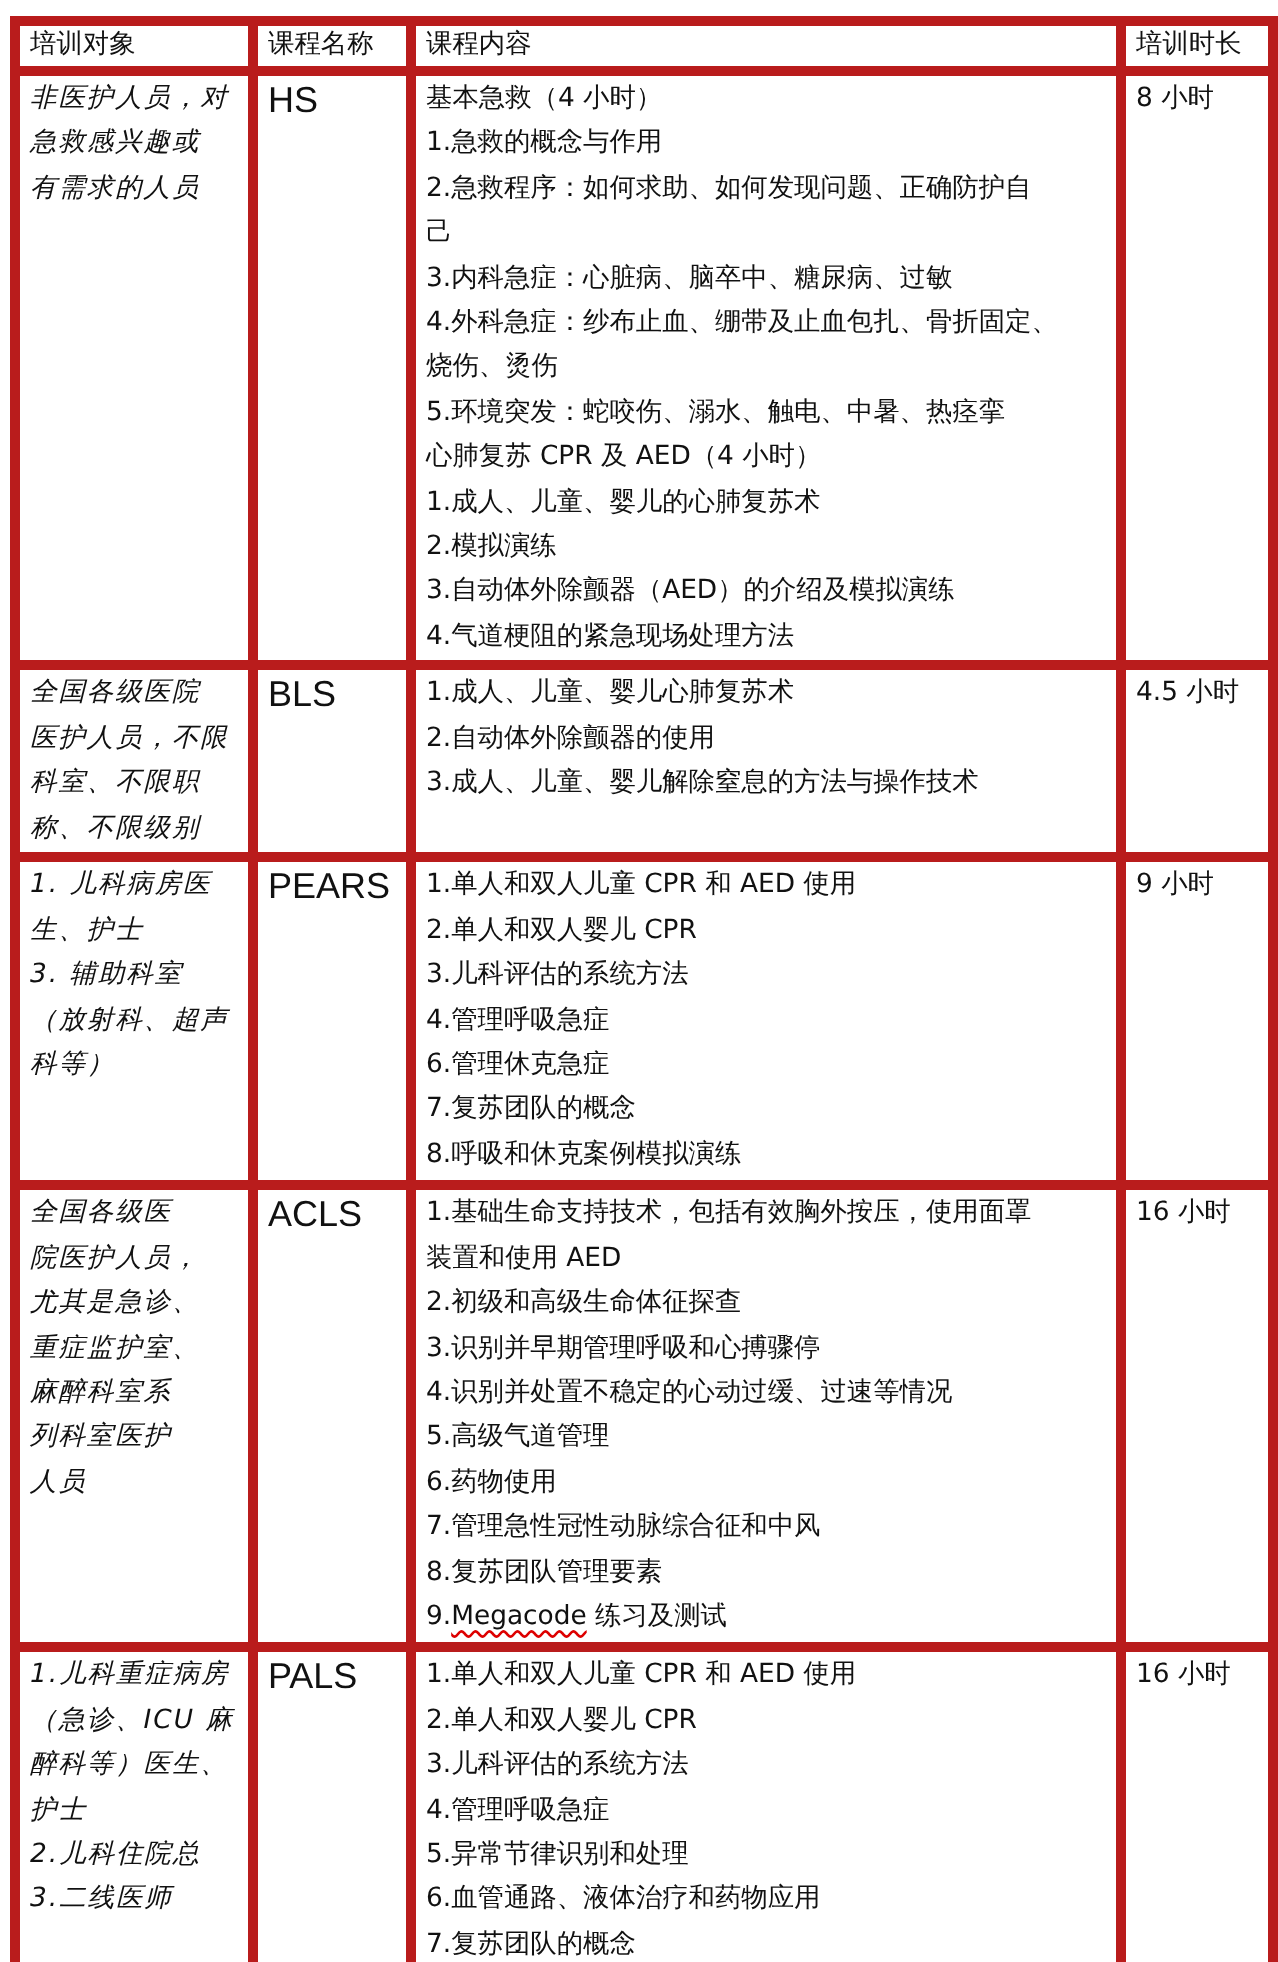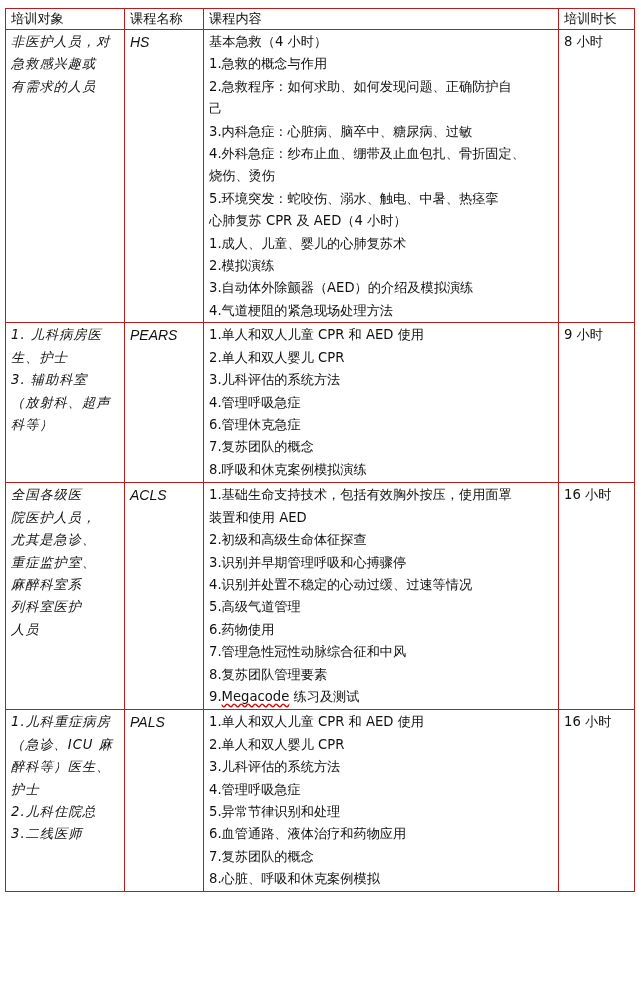--- a/index.html
+++ b/index.html
@@ -3,30 +3,30 @@
   <meta charset="utf-8">
   <style>
     html, body { margin: 0; padding: 0; background: #ffffff; }
     body { width: 639px; height: 981px; position: relative; overflow: hidden;
       font-family: "DejaVu Sans", "Liberation Sans", sans-serif; color: #111; }
     table.course-table {
       position: absolute; left: 5px; top: 8px;
       width: 629px; border-collapse: collapse; table-layout: fixed;
     }
     .course-table td, .course-table th {
-      border: 1px solid #b91c1c; vertical-align: top;
+      border: 5px solid #b91c1c; vertical-align: top;
       padding: 1px 4px 0 5px; font-size: 13.2px; line-height: 22.4px;
       font-weight: normal; text-align: left;
     }
     .course-table th { height: 20px; line-height: 20px; padding-top: 0; }
     col.c1 { width: 119px; }
     col.c2 { width: 79px; }
     col.c3 { width: 355px; }
     col.c4 { width: 76px; }
-    .latin { font-family: "Liberation Sans", sans-serif; font-size: 14px; font-style: italic; }
+    .latin { font-family: "Liberation Sans", sans-serif; font-size: 18px; }
     .line { display: block; }
     .bold { font-weight: normal; }
     .squiggle { text-decoration: underline wavy #d00; text-underline-offset: 2px; margin-top: 48px; }
     .target { letter-spacing: 1px; font-style: italic; }
     .r1 td { height: 290px; }
     .r2 td { height: 90px; }
     .r3 td { height: 158px; }
     .r4 td { height: 225px; }
     .r5 td { height: 180px; }
   </style>
@@ -65,20 +65,35 @@
           <span class="line">4.外科急症：纱布止血、绷带及止血包扎、骨折固定、</span>
           <span class="line">烧伤、烫伤</span>
           <span class="line">5.环境突发：蛇咬伤、溺水、触电、中暑、热痉挛</span>
           <span class="line bold">心肺复苏 CPR 及 AED（4 小时）</span>
           <span class="line">1.成人、儿童、婴儿的心肺复苏术</span>
           <span class="line">2.模拟演练</span>
           <span class="line">3.自动体外除颤器（AED）的介绍及模拟演练</span>
           <span class="line">4.气道梗阻的紧急现场处理方法</span>
         </td>
     <td><span>8 小时</span></td>
+  </tr>
+      <tr class="r2">
+    <td class="target">
+          <span class="line">全国各级医院</span>
+          <span class="line">医护人员，不限</span>
+          <span class="line">科室、不限职</span>
+          <span class="line">称、不限级别</span>
+        </td>
+    <td><span class="latin">BLS</span></td>
+    <td>
+          <span class="line">1.成人、儿童、婴儿心肺复苏术</span>
+          <span class="line">2.自动体外除颤器的使用</span>
+          <span class="line">3.成人、儿童、婴儿解除窒息的方法与操作技术</span>
+        </td>
+    <td><span>4.5 小时</span></td>
   </tr>
       <tr class="r3">
     <td class="target">
           <span class="line">1. 儿科病房医</span>
           <span class="line">生、护士</span>
           <span class="line">3. 辅助科室</span>
           <span class="line">（放射科、超声</span>
           <span class="line">科等）</span>
         </td>
     <td><span class="latin">PEARS</span></td>

